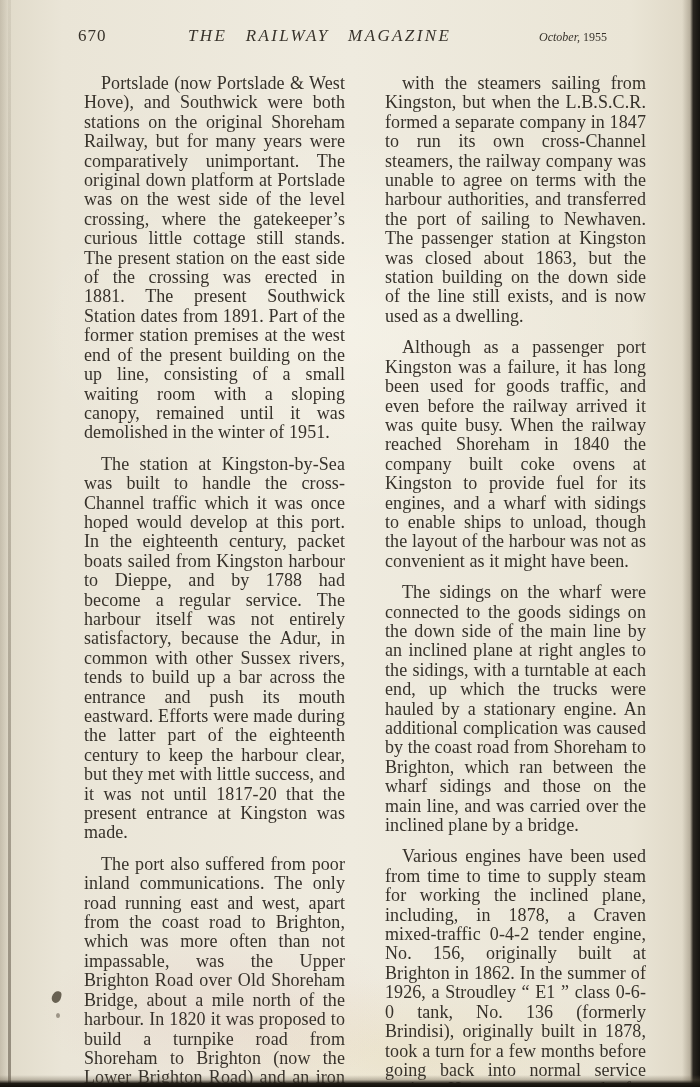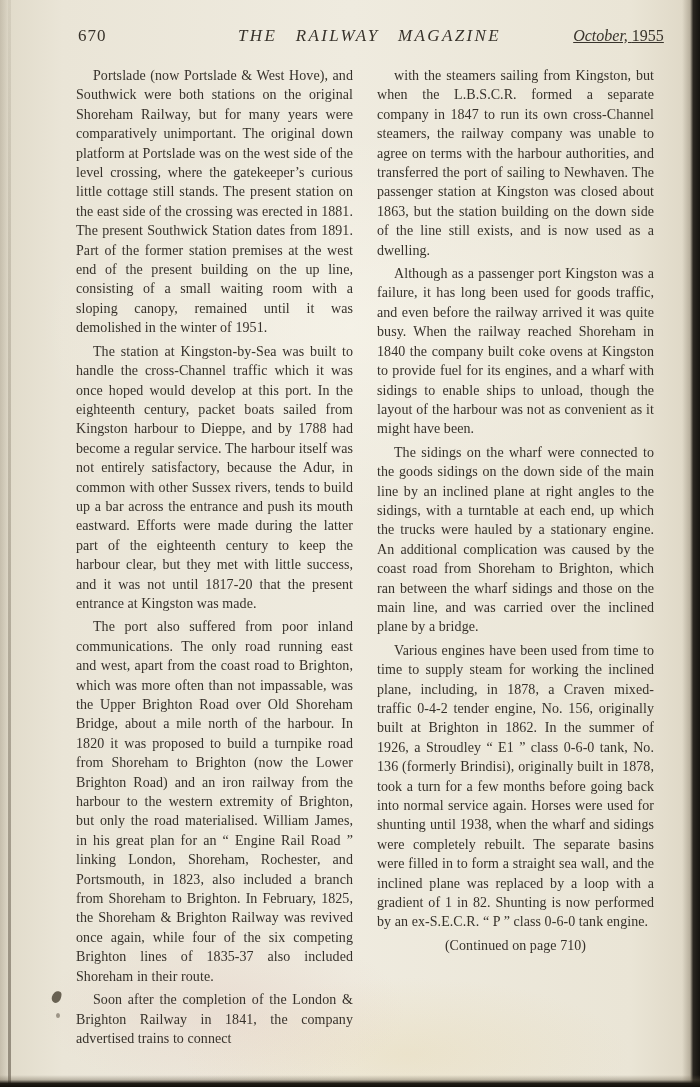--- a/index.html
+++ b/index.html
@@ -30,44 +30,44 @@
   .edge-left-line {
     position: absolute; left: 8px; top: 0; bottom: 0; width: 3px;
     background: linear-gradient(to bottom, rgba(95,84,66,0.10) 0%, rgba(95,84,66,0.28) 45%, rgba(70,60,46,0.5) 100%);
   }
   .edge-left-shade {
     position: absolute; left: 0; top: 0; bottom: 0; width: 8px;
     background: linear-gradient(to right, rgba(120,108,88,0.25), rgba(120,108,88,0.05));
   }
 
   .header {
-    position: absolute; top: 26px; left: 78px; right: 14px;
+    position: absolute; top: 26px; left: 78px; right: 26px;
     display: flex; align-items: baseline;
     color: #38332b;
   }
   .pageno { width: 110px; font-size: 17px; letter-spacing: 1px; }
   .mag {
-    flex: 1; text-align: center;
+    flex: 1; 
     font-style: italic; font-size: 17px;
     letter-spacing: 0.14em; word-spacing: 0.7em;
     white-space: nowrap;
   }
-  .date { width: 135px; text-align: center; font-size: 16px; white-space: nowrap; text-decoration: underline; }
+  .date { width: 135px; text-align: left; font-size: 12px; white-space: nowrap; }
   .date .ital { font-style: italic; }
 
   .columns {
     position: absolute; top: 62px; left: 72px;
     width: 586px;
     display: flex; gap: 16px;
     color: #36312a;
   }
   .col { width: 285px; }
   .para {
-    margin: 4px;
-    font-size: 14px;
+    margin: 12px;
+    font-size: 18px;
     line-height: 19.4px;
     text-align: justify;
     text-indent: 17px;
     letter-spacing: 0.005em;
   }
   .para.center { text-align: center; text-indent: 0; }
   .ital { }
 
   .blot1 {
     position: absolute; left: 52px; top: 991px; width: 9px; height: 12px;

